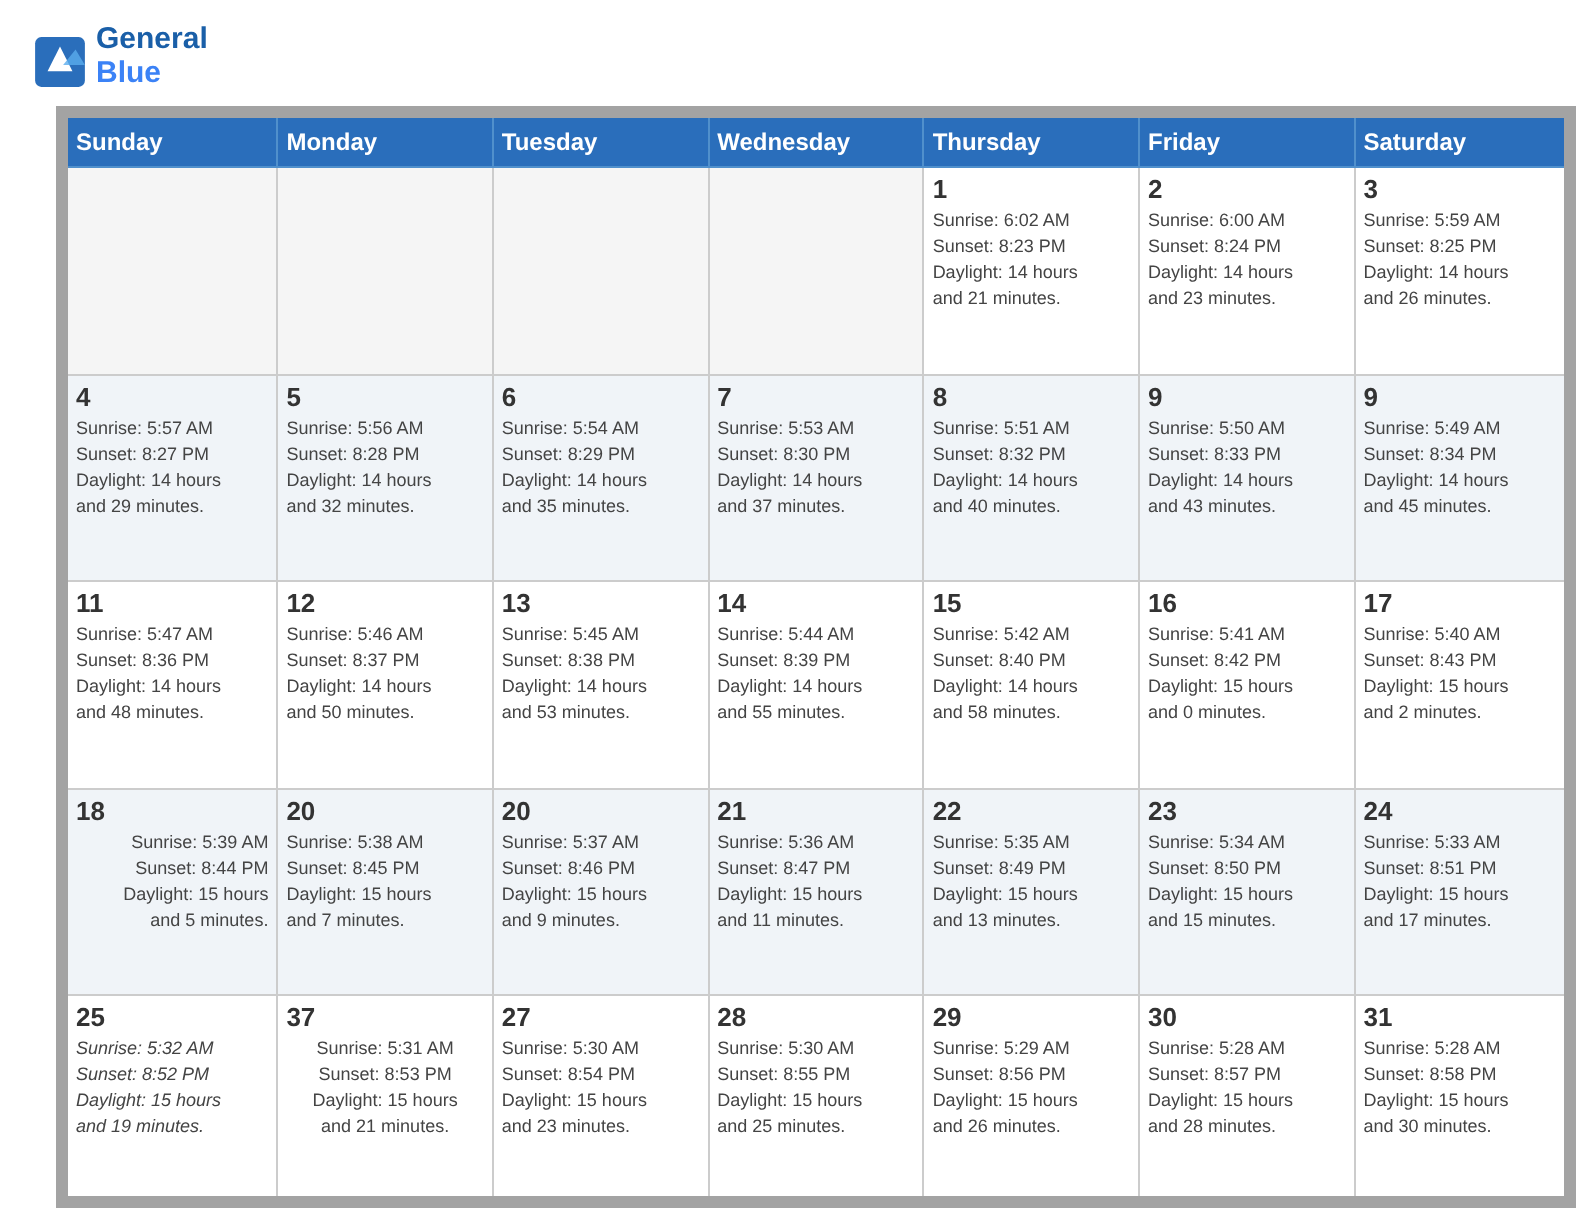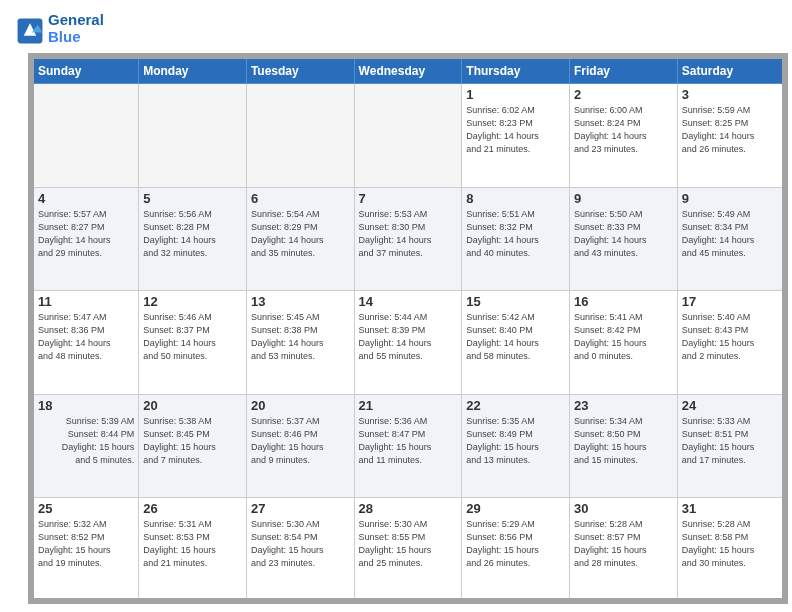--- a/index.html
+++ b/index.html
@@ -308,28 +308,28 @@
             <div class="day-num">24</div>
             <div class="day-info" style="white-space: pre-line;">Sunrise: 5:33 AM
 Sunset: 8:51 PM
 Daylight: 15 hours
 and 17 minutes.</div>
           </td>
         </tr>
         <tr>
           <td>
             <div class="day-num">25</div>
-            <div class="day-info" style="white-space: pre-line;">Sunrise: 5:32 AM
+            <div class="day-info" style="white-space: pre-line; font-style: italic;">Sunrise: 5:32 AM
 Sunset: 8:52 PM
 Daylight: 15 hours
 and 19 minutes.</div>
           </td>
           <td>
-            <div class="day-num">26</div>
-            <div class="day-info" style="white-space: pre-line;">Sunrise: 5:31 AM
+            <div class="day-num">37</div>
+            <div class="day-info" style="white-space: pre-line; text-align: center;">Sunrise: 5:31 AM
 Sunset: 8:53 PM
 Daylight: 15 hours
 and 21 minutes.</div>
           </td>
           <td>
             <div class="day-num">27</div>
             <div class="day-info" style="white-space: pre-line;">Sunrise: 5:30 AM
 Sunset: 8:54 PM
 Daylight: 15 hours
 and 23 minutes.</div>

